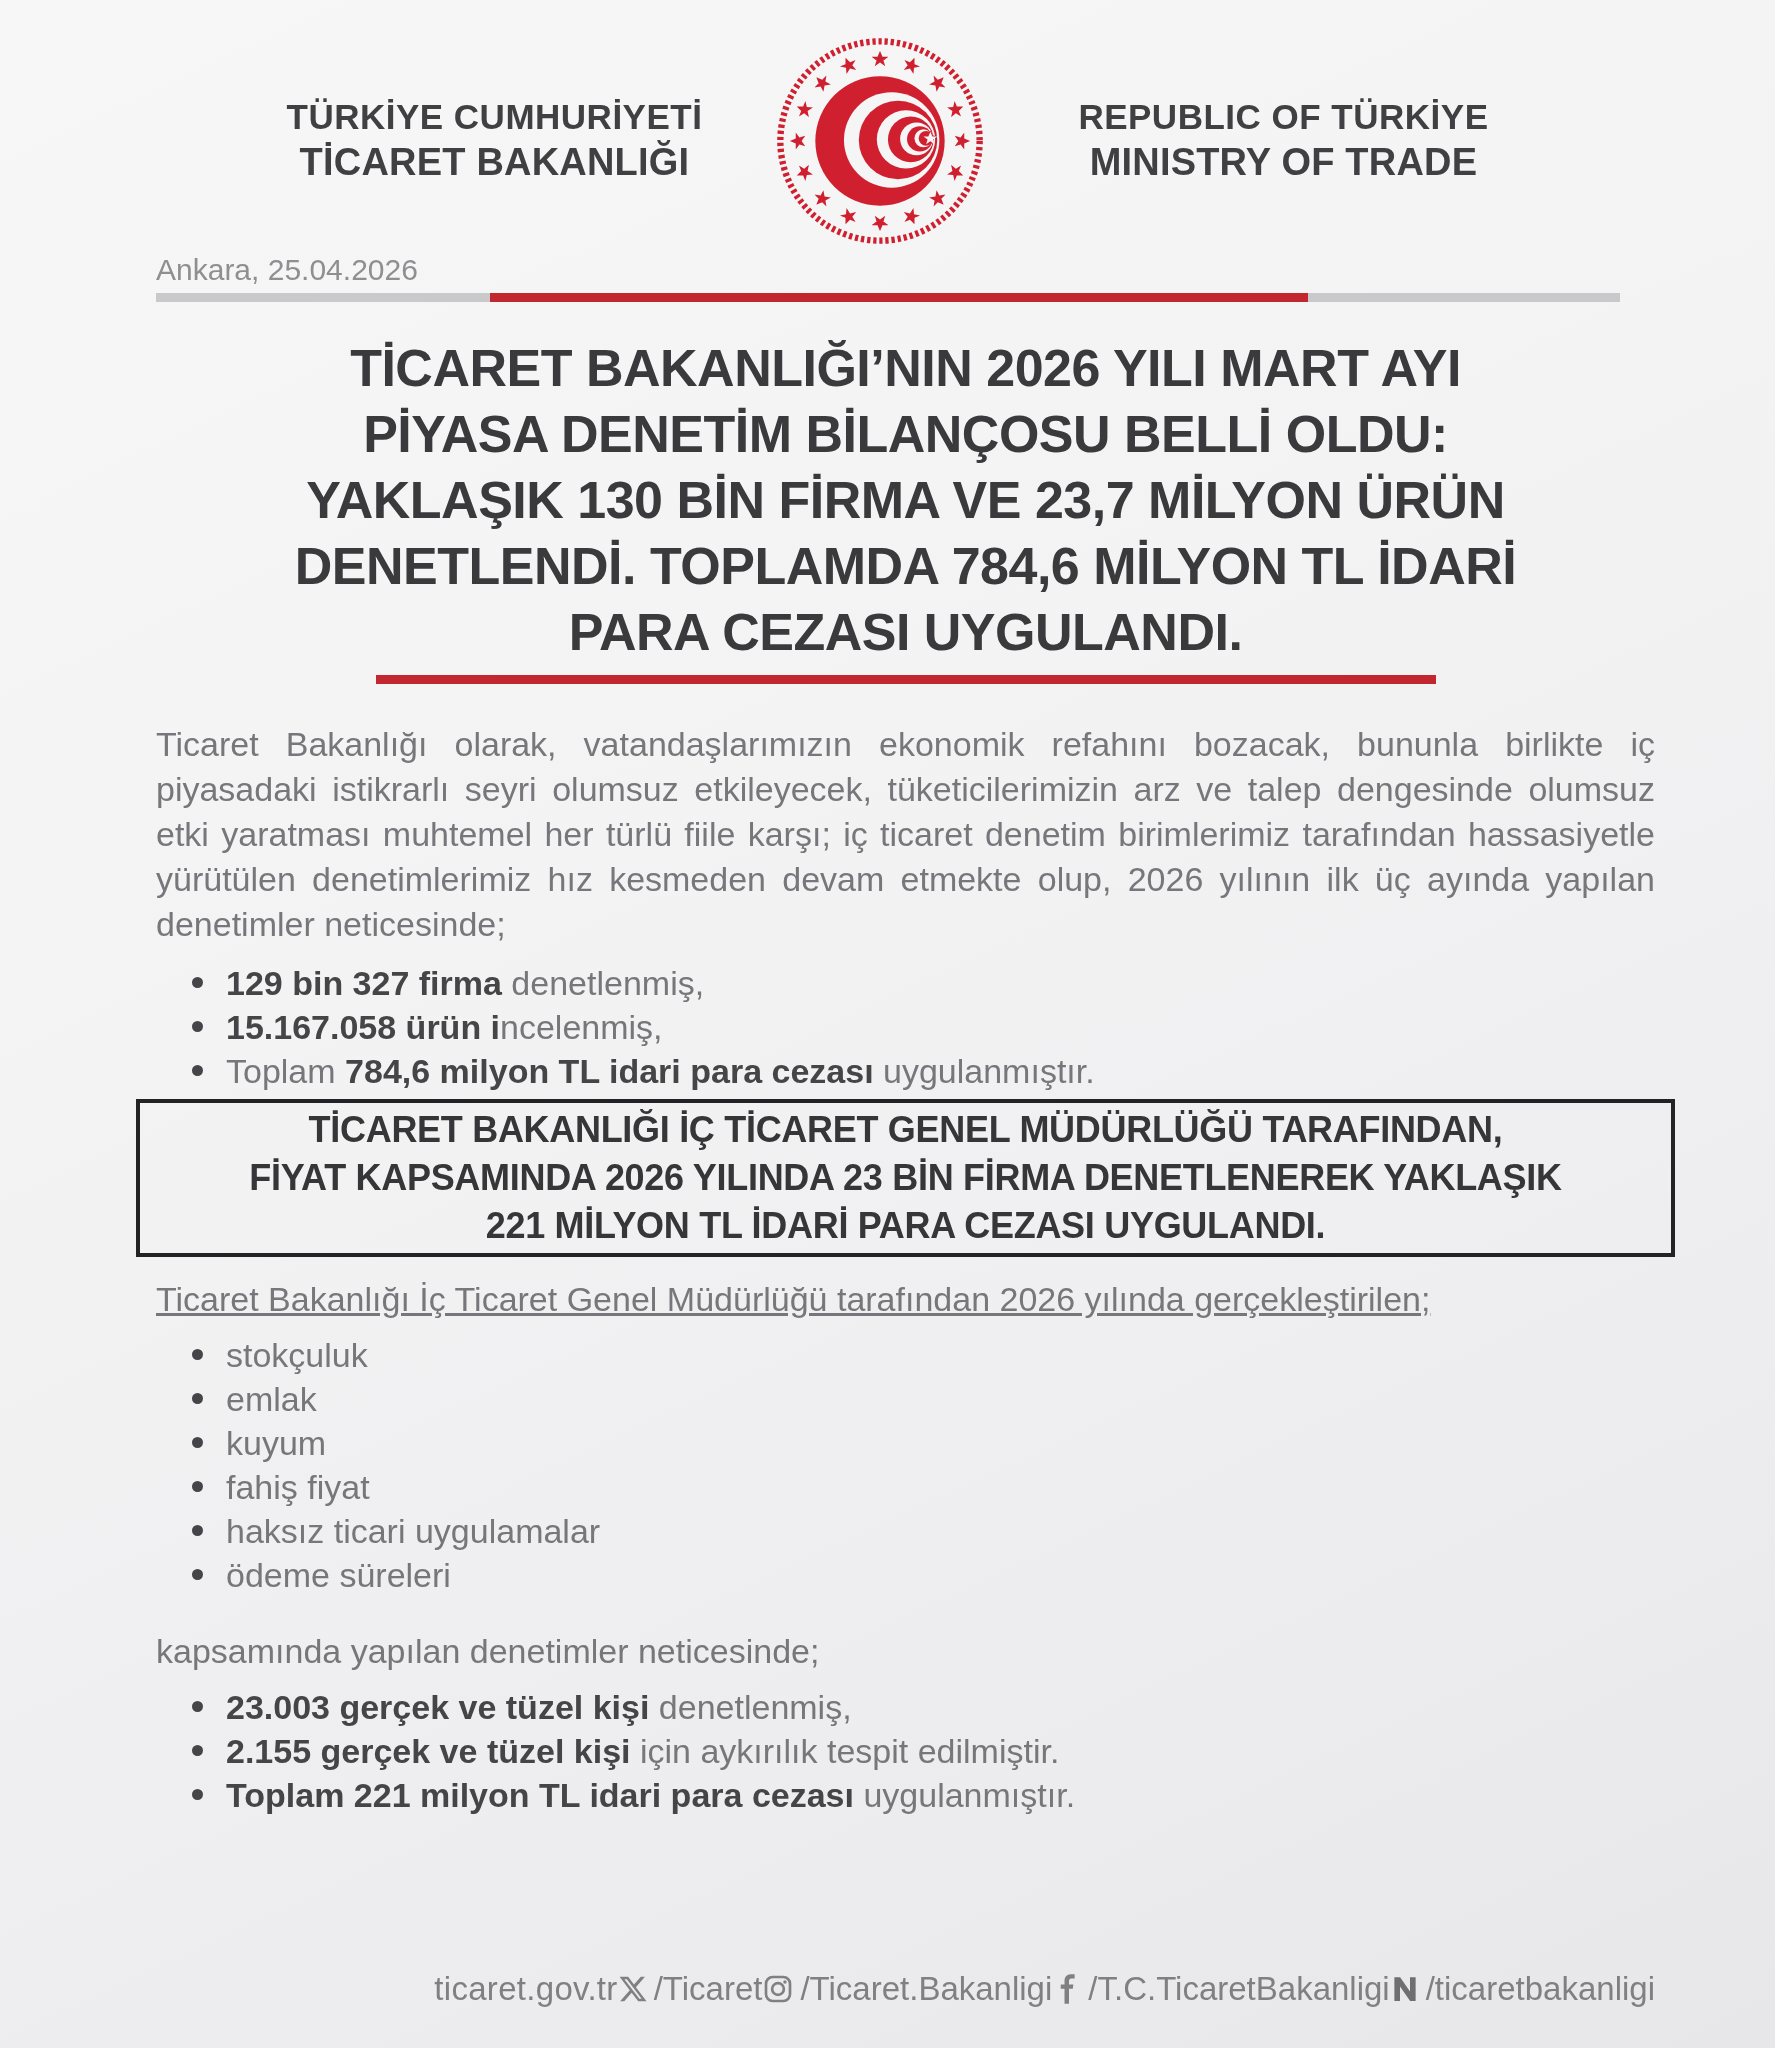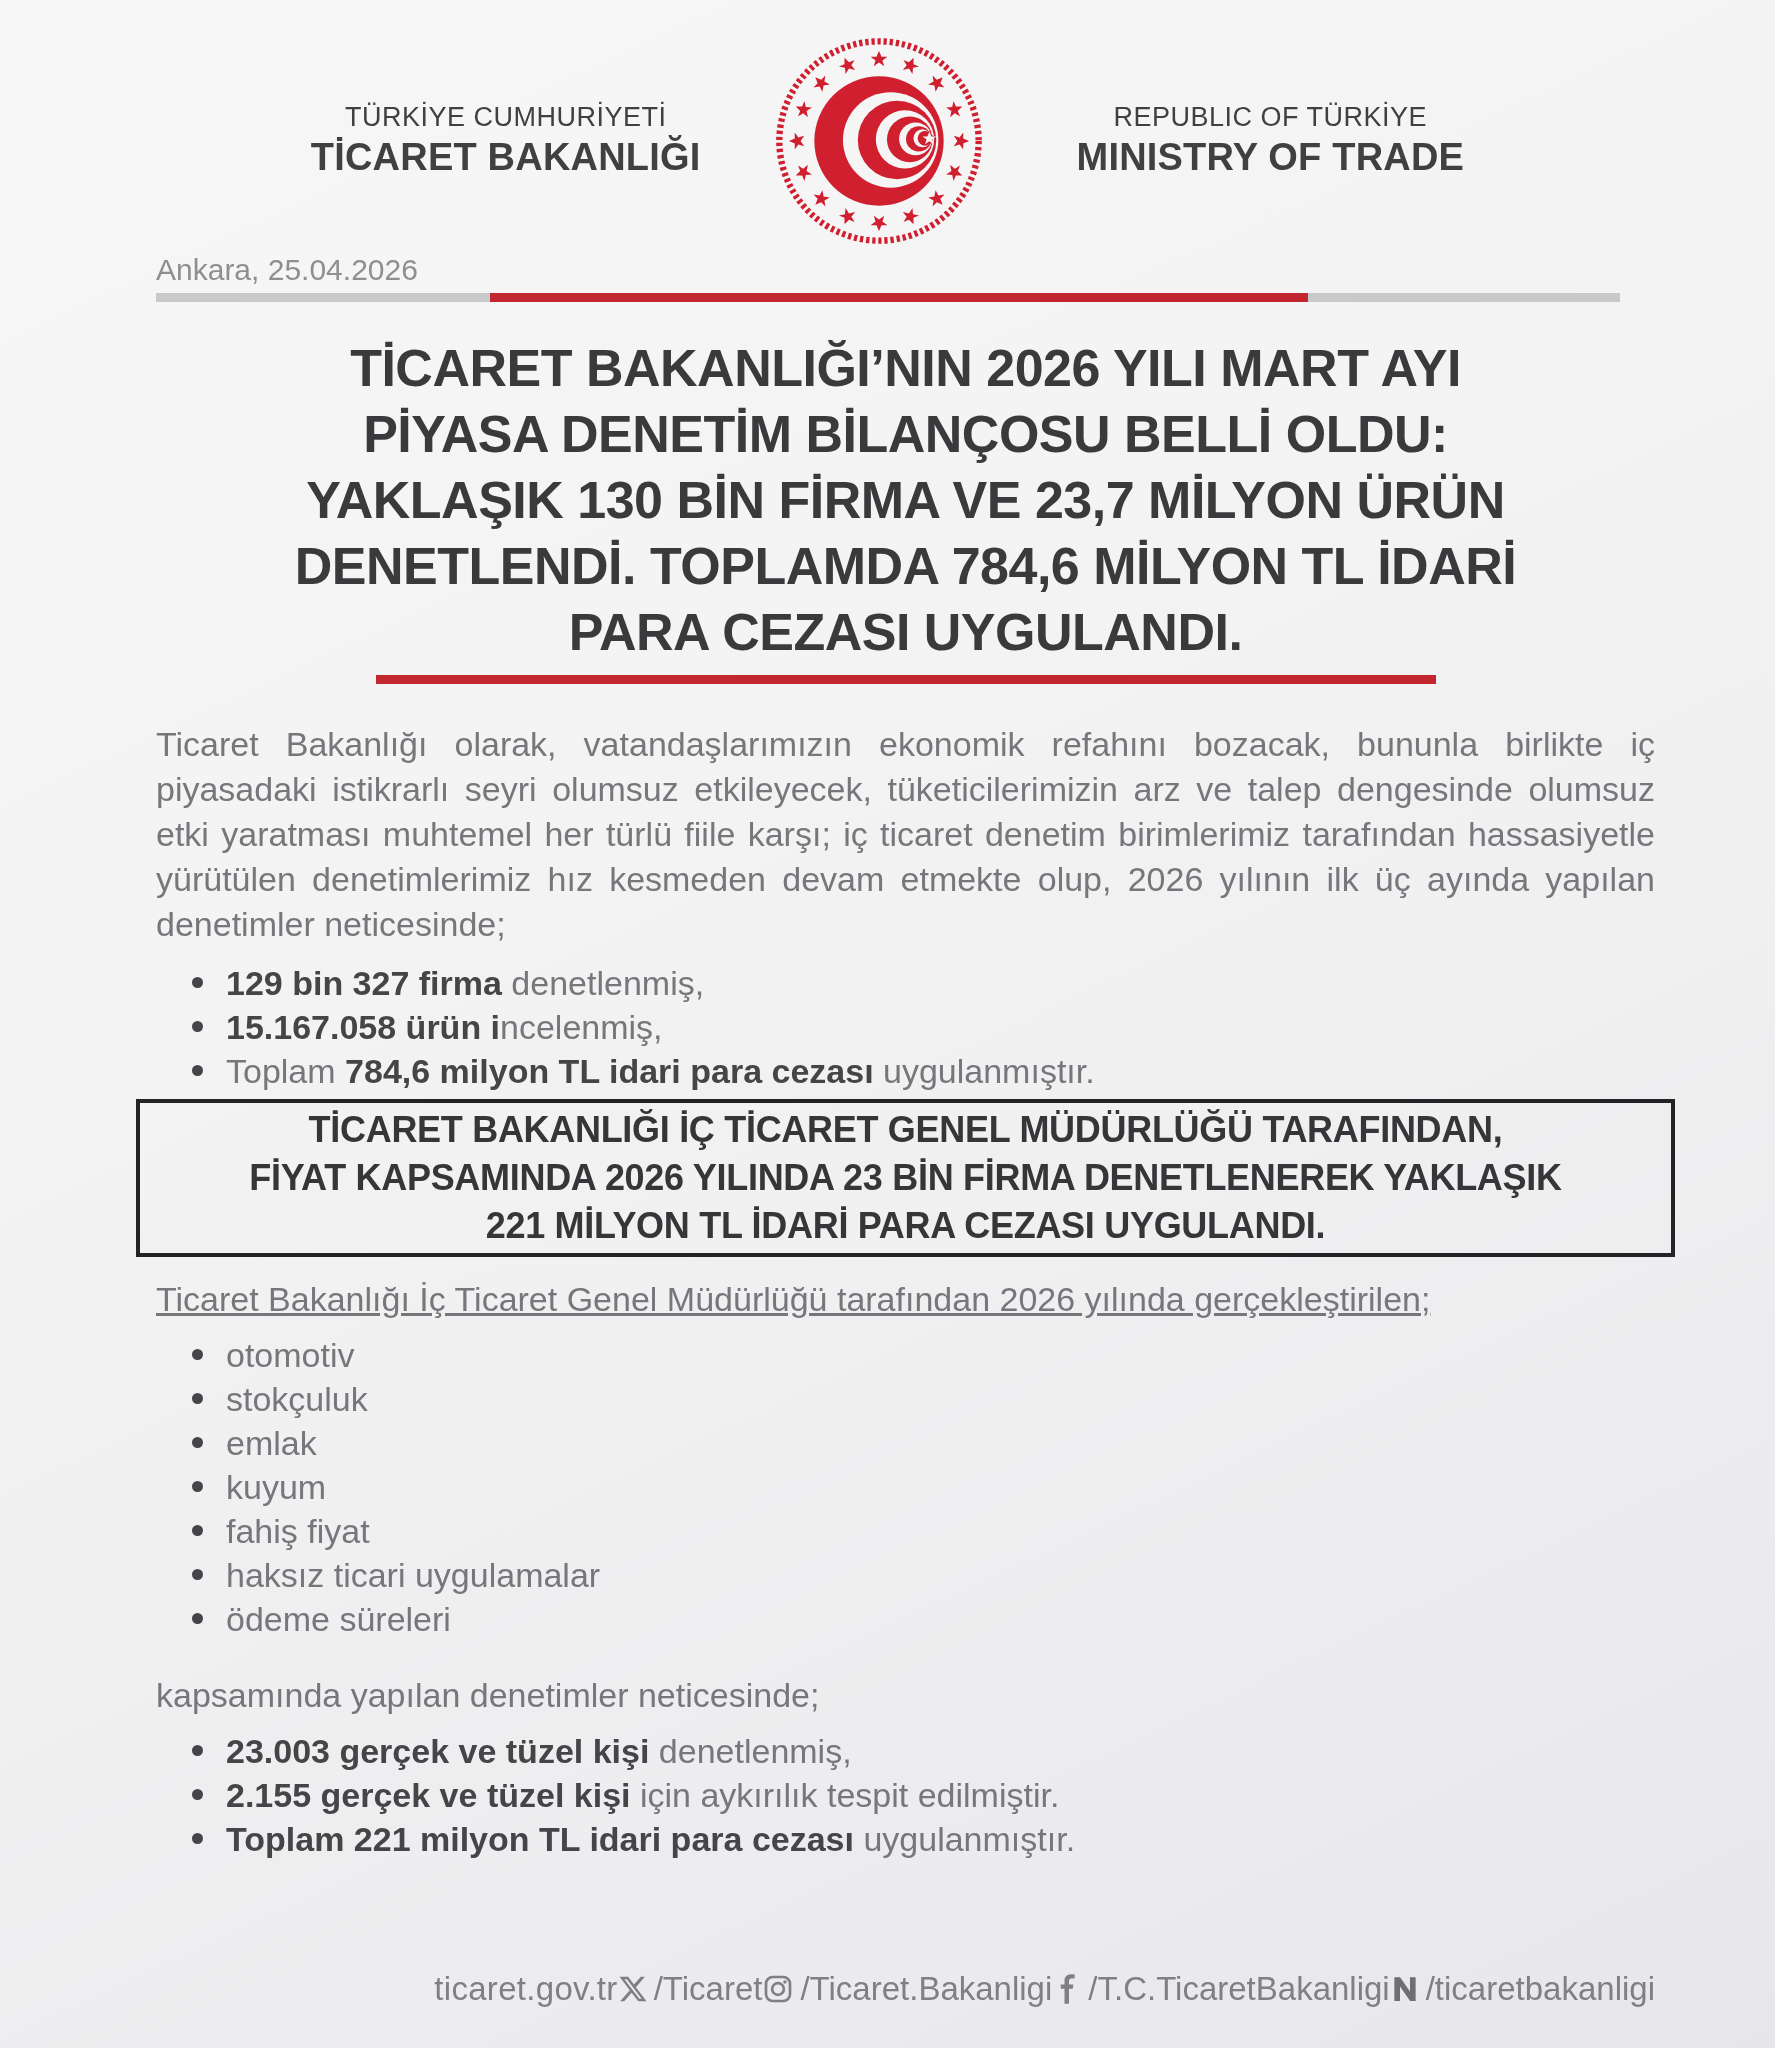--- a/index.html
+++ b/index.html
@@ -11,21 +11,21 @@
     background:linear-gradient(155deg,#f7f7f8 0%,#f3f3f4 40%,#ededef 75%,#e7e7ea 100%);
     font-family:"Liberation Sans", sans-serif;
     color:#77767a;
     overflow:hidden;
   }
   .content { padding:0 120px 0 156px; }
 
   
   .header { display:flex; justify-content:center; align-items:center; padding-top:35px; gap:0; }
   .org-block { text-align:center; line-height:1.22; color:#403f42; white-space:nowrap; }
-  .org-block .l1 { font-size:27px; font-weight:400; letter-spacing:.5px; }
+  .org-block .l1 { font-size:35px; font-weight:700; letter-spacing:.5px; }
   .org-block .l2 { font-size:38px; font-weight:700; letter-spacing:.2px; }
   .org-left  { margin-right:72px; }
   .org-right { margin-left:92px; }
   .logo-wrap { width:212px; height:212px; flex:0 0 auto; }
 
   
   .dateline { margin-top:6px; font-size:30px; color:#8f8f92; }
   .divider {
     margin-top:6px; height:9px; width:1464px;
     background:linear-gradient(to right,
@@ -166,21 +166,20 @@
 
     <div class="summary-box">
       <div>TİCARET BAKANLIĞI İÇ TİCARET GENEL MÜDÜRLÜĞÜ TARAFINDAN,</div>
       <div>FİYAT KAPSAMINDA 2026 YILINDA 23 BİN FİRMA DENETLENEREK YAKLAŞIK</div>
       <div>221 MİLYON TL İDARİ PARA CEZASI UYGULANDI.</div>
     </div>
 
     <p class="lead">Ticaret Bakanlığı İç Ticaret Genel Müdürlüğü tarafından 2026 yılında gerçekleştirilen;</p>
 
     <ul class="bullets">
-      <li>otomotiv</li>
       <li>stokçuluk</li>
       <li>emlak</li>
       <li>kuyum</li>
       <li>fahiş fiyat</li>
       <li>haksız ticari uygulamalar</li>
       <li>ödeme süreleri</li>
     </ul>
 
     <p class="followup">kapsamında yapılan denetimler neticesinde;</p>
 

